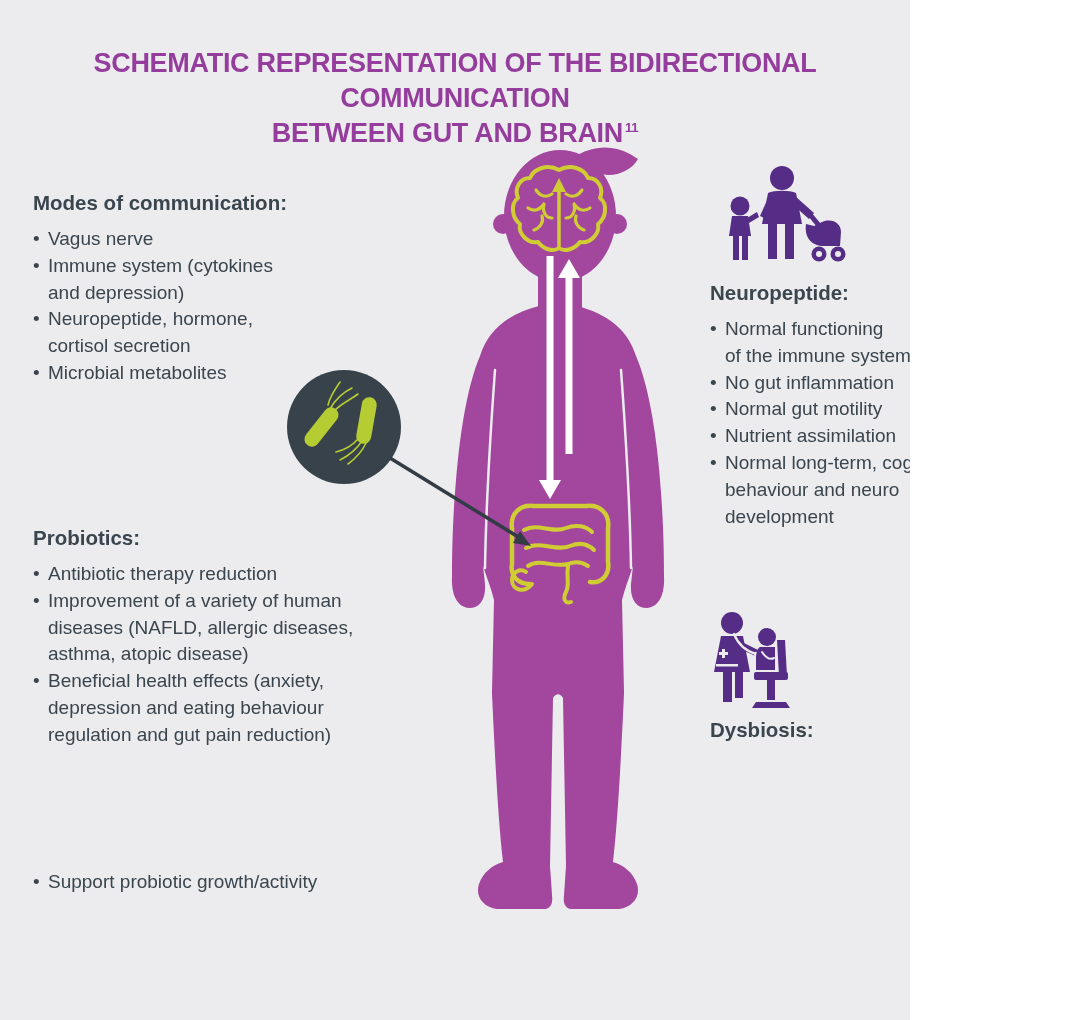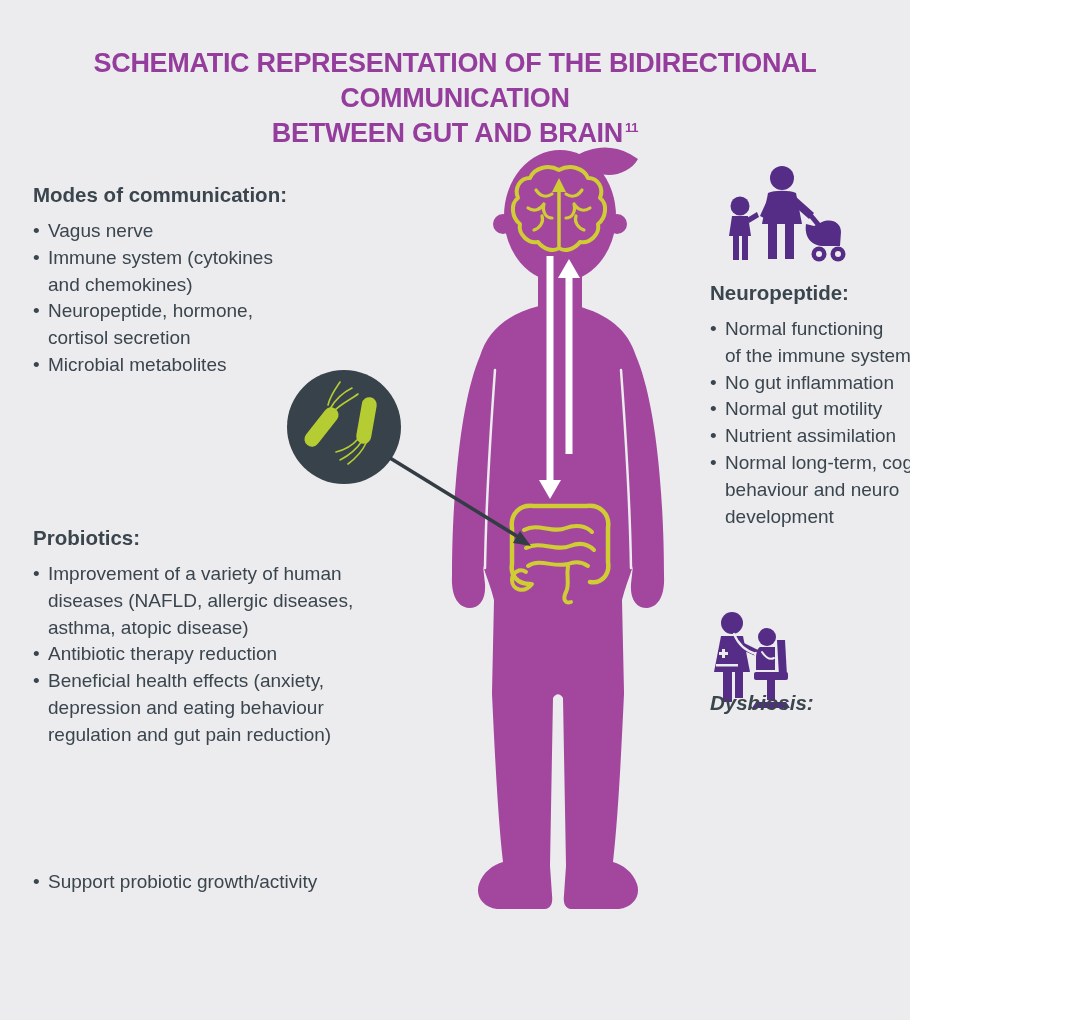--- a/index.html
+++ b/index.html
@@ -34,25 +34,25 @@
     white-space:pre-line;
   }
   .txt ul{margin:0;padding:0;list-style:none;}
   .txt li{
     position:relative;padding-left:15px;font-size:19px;line-height:26.8px;
     white-space:pre-line;
   }
   .txt li::before{
     content:"\2022";position:absolute;left:0;top:0;
   }
-  .sec-modes{left:33px;top:182px;width:400px;}
+  .sec-modes{left:33px;top:190px;width:400px;}
   .sec-probiotics{left:33px;top:525px;width:400px;}
   .sec-prebiotics{left:33px;top:869px;width:400px;}
   .sec-homeostasis{left:710px;top:280px;width:345px;}
-  .sec-dysbiosis{left:710px;top:690px;width:360px;font-style:italic;}
+  .sec-dysbiosis{left:710px;top:717px;width:360px;}
 
   .fill-body{fill:var(--color-body-purple);}
   .fill-icon{fill:var(--color-icon-purple);}
   .fill-white{fill:var(--color-arrow-white);}
   .fill-dark{fill:var(--color-circle-dark);}
   .fill-organ{fill:var(--color-organ-yellow);}
   .fill-bacteria{fill:var(--color-bacteria-green);}
   .fill-bg{fill:var(--color-background);}
   .fill-pointer{fill:var(--color-pointer-dark);}
   .stroke-organ{stroke:var(--color-organ-yellow);fill:none;stroke-linecap:round;stroke-linejoin:round;}
@@ -190,34 +190,34 @@
       <rect class="fill-icon" x="63" y="70" width="8" height="20"></rect>
       <path class="fill-icon" d="M 52,92 L 82,92 L 86,98 L 48,98 Z"></path>
     </g>
   </svg>
 
   <section class="txt sec-modes">
     <h2>Modes of communication:</h2>
     <ul>
       <li>Vagus nerve</li>
       <li>Immune system (cytokines
-and chemokines)</li>
+and depression)</li>
       <li>Neuropeptide, hormone,
 cortisol secretion</li>
       <li>Microbial metabolites</li>
     </ul>
   </section>
 
   <section class="txt sec-probiotics">
     <h2>Probiotics:</h2>
     <ul>
+      <li>Antibiotic therapy reduction</li>
       <li>Improvement of a variety of human
 diseases (NAFLD, allergic diseases,
 asthma, atopic disease)</li>
-      <li>Antibiotic therapy reduction</li>
       <li>Beneficial health effects (anxiety,
 depression and eating behaviour
 regulation and gut pain reduction)</li>
     </ul>
   </section>
 
   <section class="txt sec-prebiotics">
     <ul>
       <li>Support probiotic growth/activity</li>
     </ul>

